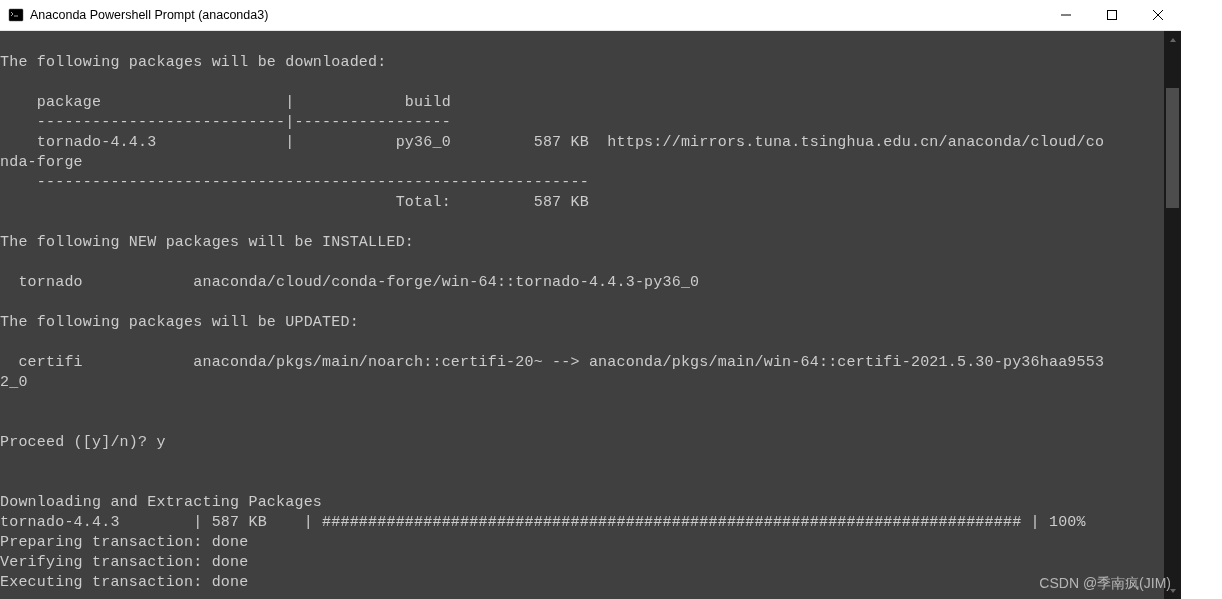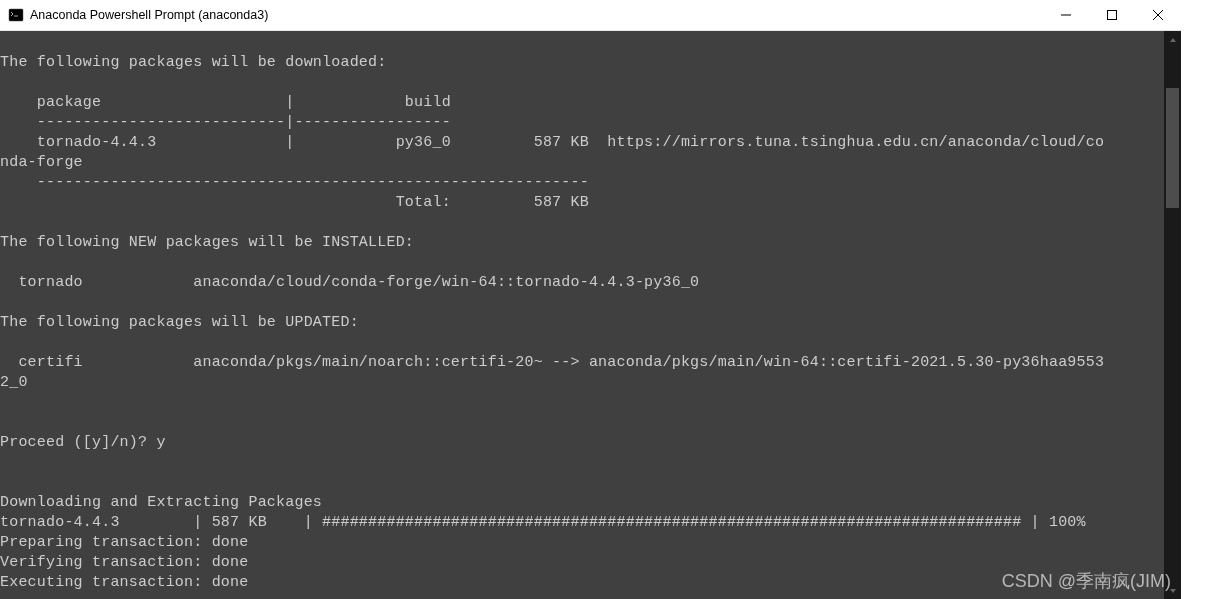--- a/index.html
+++ b/index.html
@@ -11,21 +11,21 @@
   .titlebar .spacer{flex:1 1 auto;}
   .titlebar .btn{width:46px;height:30px;display:flex;align-items:center;justify-content:center;color:#000;}
   .titlebar .btn svg{width:10px;height:10px;}
   .content-wrap{flex:1 1 auto;display:flex;min-height:0;}
   .terminal{flex:1 1 auto;background:#404040;color:#ccc;font-family:"NSimSun","SimSun","Consolas","Courier New",monospace;font-size:15px;line-height:20px;padding:2px 0 0 0;white-space:pre;overflow:hidden;letter-spacing:0.2px;}
   .terminal .line{white-space:pre;}
   .scrollbar{width:17px;background:#1a1a1a;display:flex;flex-direction:column;}
   .scrollbar .arrow{height:17px;display:flex;align-items:center;justify-content:center;color:#666;}
   .scrollbar .track{flex:1 1 auto;position:relative;}
   .scrollbar .thumb{position:absolute;left:2px;right:2px;top:40px;height:120px;background:#4d4d4d;}
-  .watermark{position:absolute;right:10px;bottom:6px;color:rgba(220,220,220,0.75);font-size:18px;font-family:"Microsoft YaHei","Segoe UI",sans-serif;pointer-events:none;}
+  .watermark{position:absolute;right:10px;bottom:6px;color:rgba(220,220,220,0.75);font-size:14px;font-family:"Microsoft YaHei","Segoe UI",sans-serif;pointer-events:none;}
 </style>
 </head>
 <body>
 <div class="window">
 
   <div class="titlebar">
     <span class="app-icon">
       <svg viewBox="0 0 16 16">
           <rect x="1" y="2" width="14" height="12" rx="1" fill="#000" stroke="#555" stroke-width="0.5"></rect>
           <path d="M3 5l2 2-2 2" stroke="#aaa" stroke-width="1" fill="none"></path>

